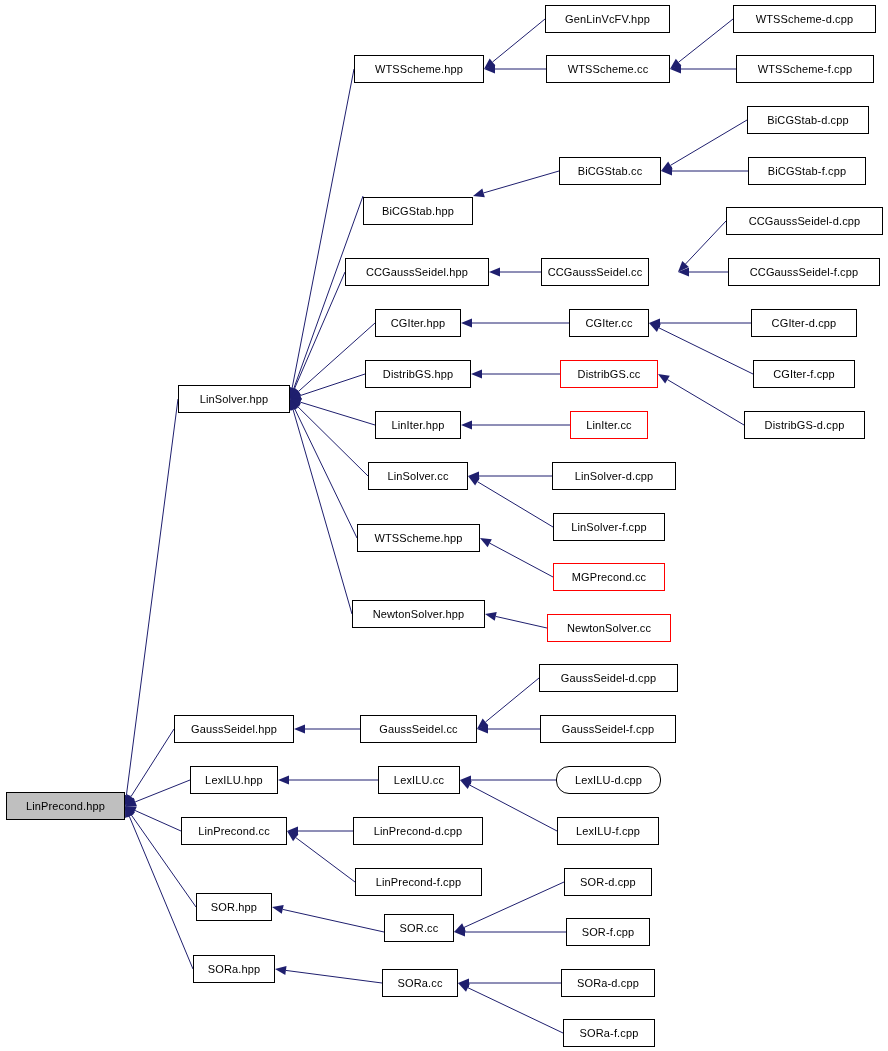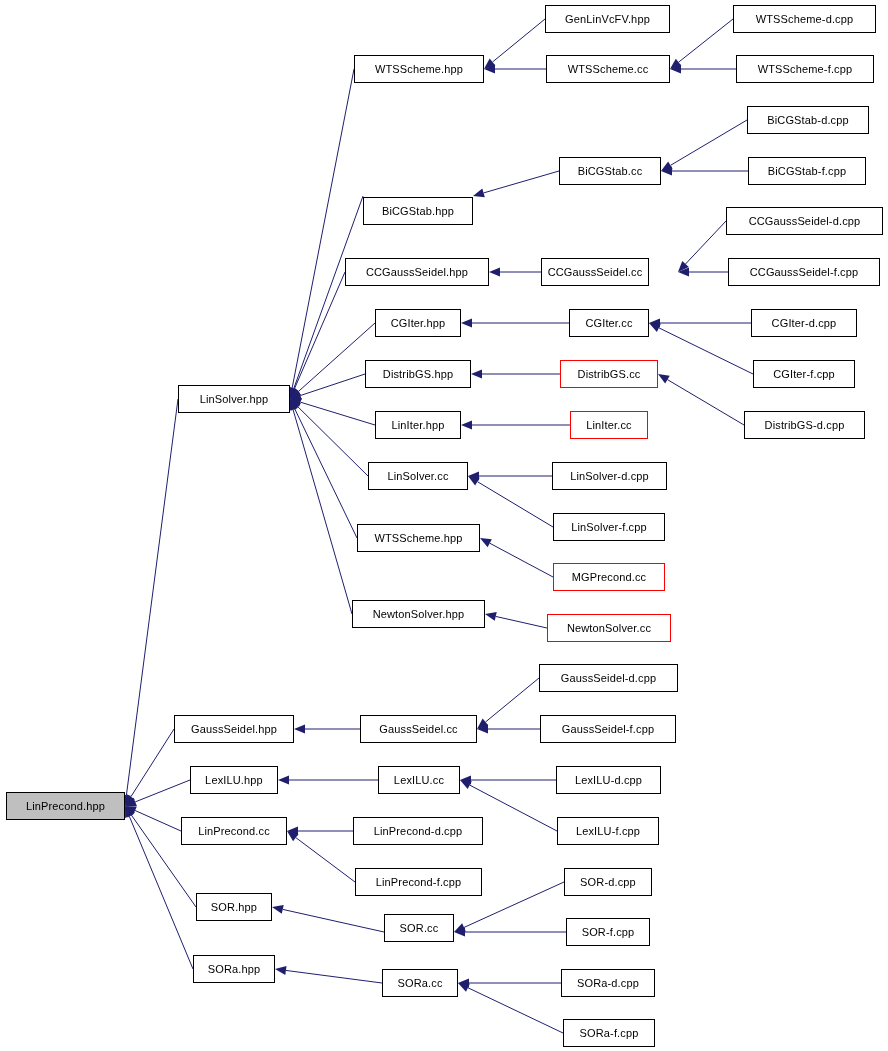--- a/index.html
+++ b/index.html
@@ -266,33 +266,33 @@
       <div class="node" style="left: 569px; top: 309px; width: 80px;">CGIter.cc</div>
       <div class="node" style="left: 751px; top: 309px; width: 106px;">CGIter-d.cpp</div>
       <div class="node" style="left: 365px; top: 360px; width: 106px;">DistribGS.hpp</div>
       <div class="node red" style="left: 560px; top: 360px; width: 98px;">DistribGS.cc</div>
       <div class="node" style="left: 753px; top: 360px; width: 102px;">CGIter-f.cpp</div>
       <div class="node" style="left: 178px; top: 385px; width: 112px;">LinSolver.hpp</div>
       <div class="node" style="left: 375px; top: 411px; width: 86px;">LinIter.hpp</div>
       <div class="node red" style="left: 570px; top: 411px; width: 78px;">LinIter.cc</div>
       <div class="node" style="left: 744px; top: 411px; width: 121px;">DistribGS-d.cpp</div>
       <div class="node" style="left: 368px; top: 462px; width: 100px; text-align: center;">LinSolver.cc</div>
-      <div class="node" style="left: 552px; top: 462px; width: 115px;">LinSolver-d.cpp</div>
+      <div class="node" style="left: 552px; top: 462px; width: 124px;">LinSolver-d.cpp</div>
       <div class="node" style="left: 553px; top: 513px; width: 112px;">LinSolver-f.cpp</div>
       <div class="node" style="left: 357px; top: 524px; width: 123px;">WTSScheme.hpp</div>
       <div class="node red" style="left: 553px; top: 563px; width: 112px;">MGPrecond.cc</div>
       <div class="node" style="left: 352px; top: 600px; width: 133px;">NewtonSolver.hpp</div>
       <div class="node red" style="left: 547px; top: 614px; width: 124px;">NewtonSolver.cc</div>
       <div class="node" style="left: 539px; top: 664px; width: 139px;">GaussSeidel-d.cpp</div>
       <div class="node" style="left: 174px; top: 715px; width: 120px;">GaussSeidel.hpp</div>
       <div class="node" style="left: 360px; top: 715px; width: 117px;">GaussSeidel.cc</div>
       <div class="node" style="left: 540px; top: 715px; width: 136px;">GaussSeidel-f.cpp</div>
       <div class="node" style="left: 190px; top: 766px; width: 88px;">LexILU.hpp</div>
       <div class="node" style="left: 378px; top: 766px; width: 82px;">LexILU.cc</div>
-      <div class="node" style="left: 556px; top: 766px; width: 105px;">LexILU-d.cpp</div>
+      <div class="node" style="left: 556px; top: 766px; width: 105px; border-radius: 13px;">LexILU-d.cpp</div>
       <div class="node current" style="left: 6px; top: 792px; width: 119px;">LinPrecond.hpp</div>
       <div class="node" style="left: 181px; top: 817px; width: 106px;">LinPrecond.cc</div>
       <div class="node" style="left: 353px; top: 817px; width: 130px;">LinPrecond-d.cpp</div>
       <div class="node" style="left: 557px; top: 817px; width: 102px;">LexILU-f.cpp</div>
       <div class="node" style="left: 564px; top: 868px; width: 88px;">SOR-d.cpp</div>
       <div class="node" style="left: 355px; top: 868px; width: 127px;">LinPrecond-f.cpp</div>
       <div class="node" style="left: 196px; top: 893px; width: 76px;">SOR.hpp</div>
       <div class="node" style="left: 384px; top: 914px; width: 70px;">SOR.cc</div>
       <div class="node" style="left: 566px; top: 918px; width: 84px;">SOR-f.cpp</div>
       <div class="node" style="left: 193px; top: 955px; width: 82px;">SORa.hpp</div>

